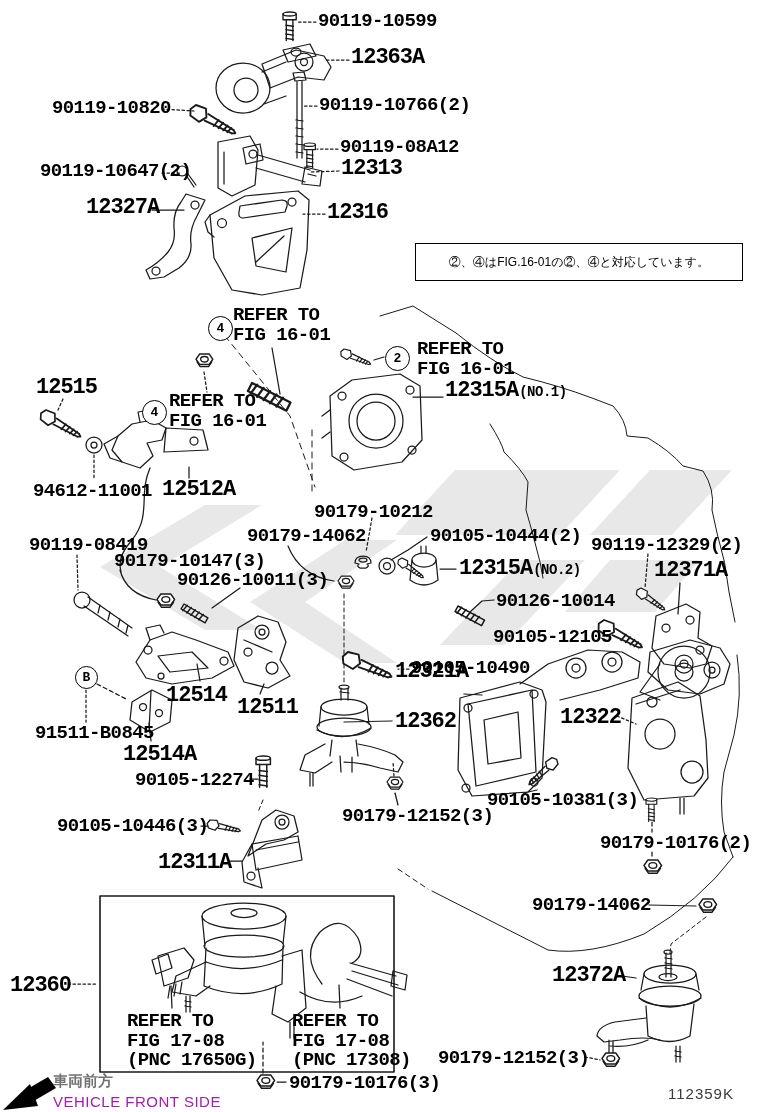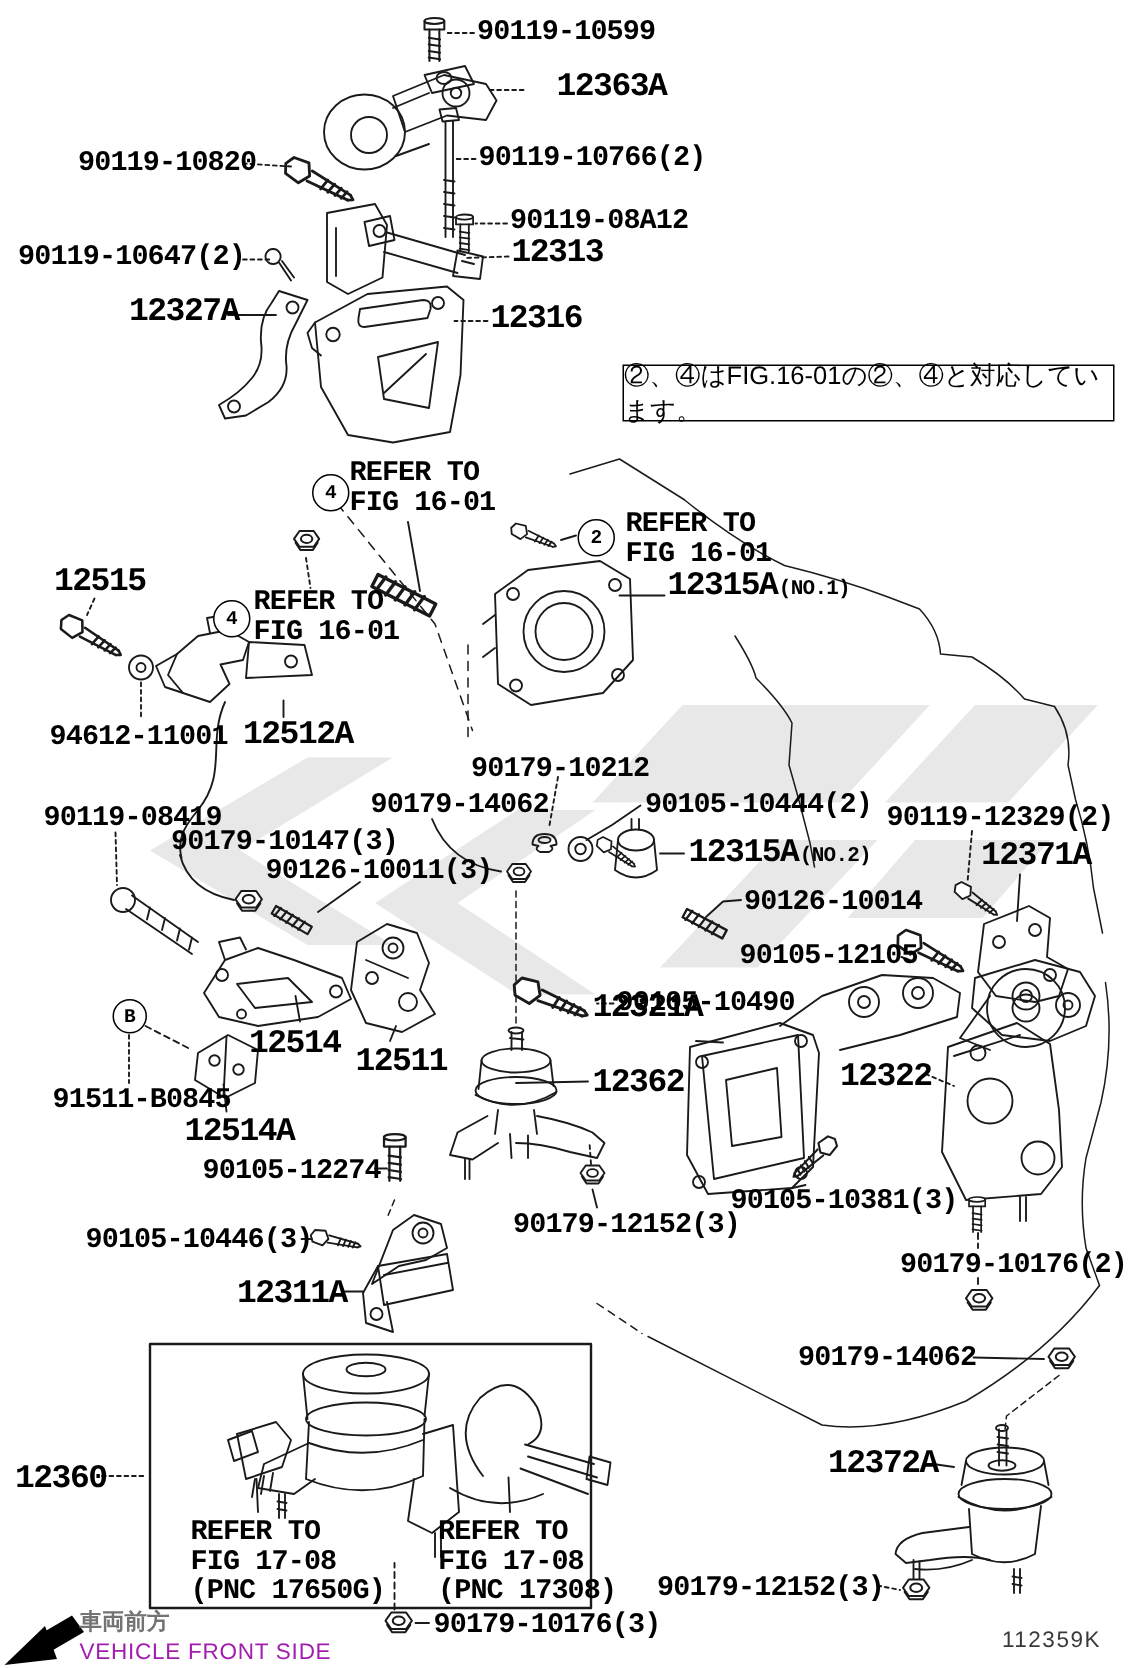--- a/index.html
+++ b/index.html
@@ -13,21 +13,21 @@
   .lbl .sfx{font-size:14px;letter-spacing:-0.5px;margin-left:1px;font-weight:bold;}
   .lbl.ref div{font-size:19px;line-height:19.5px;}
   .marker{position:absolute;width:23px;height:23px;border:1.6px solid #000;border-radius:50%;
           background:#fff;text-align:center;line-height:23px;font-family:"Liberation Mono",monospace;
           font-weight:bold;font-size:13px;color:#000;}
   .bmark{position:absolute;left:75px;top:666px;width:21px;height:21px;border:1.6px solid #000;
          border-radius:50%;text-align:center;line-height:21px;font-family:"Liberation Mono",monospace;
          font-weight:bold;font-size:13px;background:#fff;}
   .notebox{position:absolute;left:415px;top:243px;width:326px;height:36px;border:1.5px solid #000;
            display:flex;align-items:center;justify-content:center;background:#fff;
-           font-family:"Liberation Sans",sans-serif;font-size:17px;color:#000;}
+           font-family:"Liberation Sans",sans-serif;font-size:12px;color:#000;}
   .footjp{position:absolute;left:53px;top:1072px;font-family:"Liberation Sans",sans-serif;
           font-size:15px;font-weight:bold;color:#737373;}
   .footen{position:absolute;left:53px;top:1093px;font-family:"Liberation Sans",sans-serif;
           font-size:15px;letter-spacing:.5px;color:#a21caf;}
   .code{position:absolute;left:668px;top:1085px;font-family:"Liberation Sans",sans-serif;
         font-size:15px;color:#3a3a3a;letter-spacing:1px;}
 </style>
 </head>
 <body>
 
@@ -362,26 +362,26 @@
   </g>
 
   <g fill="#000" stroke="none">
     <polygon points="48,1077 56,1088 32,1102 24,1091"></polygon>
     <polygon points="30,1084 38,1106 3,1110"></polygon>
   </g>
 </svg>
 
 <div id="labels">
       <div class="lbl " style="left: 318px; top: 11px;">90119-10599</div>
-      <div class="lbl L" style="left: 351px; top: 46px; margin-left: 20px;">12363A</div>
+      <div class="lbl L" style="left: 351px; top: 46px;">12363A</div>
       <div class="lbl " style="left: 52px; top: 98px;">90119-10820</div>
       <div class="lbl " style="left: 319px; top: 95px;">90119-10766(2)</div>
       <div class="lbl " style="left: 340px; top: 137px;">90119-08A12</div>
       <div class="lbl L" style="left: 341px; top: 157px;">12313</div>
-      <div class="lbl " style="left: 12px; top: 161px;">90119-10647(2)</div>
+      <div class="lbl " style="left: 40px; top: 161px;">90119-10647(2)</div>
       <div class="lbl L" style="left: 86px; top: 196px;">12327A</div>
       <div class="lbl L" style="left: 327px; top: 201px;">12316</div>
       <div class="lbl L" style="left: 36px; top: 376px;">12515</div>
       <div class="lbl L" style="left: 445px; top: 379px;">12315A<span class="sfx">(NO.1)</span></div>
       <div class="lbl " style="left: 33px; top: 481px;">94612-11001</div>
       <div class="lbl L" style="left: 162px; top: 478px;">12512A</div>
       <div class="lbl " style="left: 314px; top: 502px;">90179-10212</div>
       <div class="lbl " style="left: 247px; top: 526px;">90179-14062</div>
       <div class="lbl " style="left: 430px; top: 526px;">90105-10444(2)</div>
       <div class="lbl " style="left: 29px; top: 535px;">90119-08419</div>

